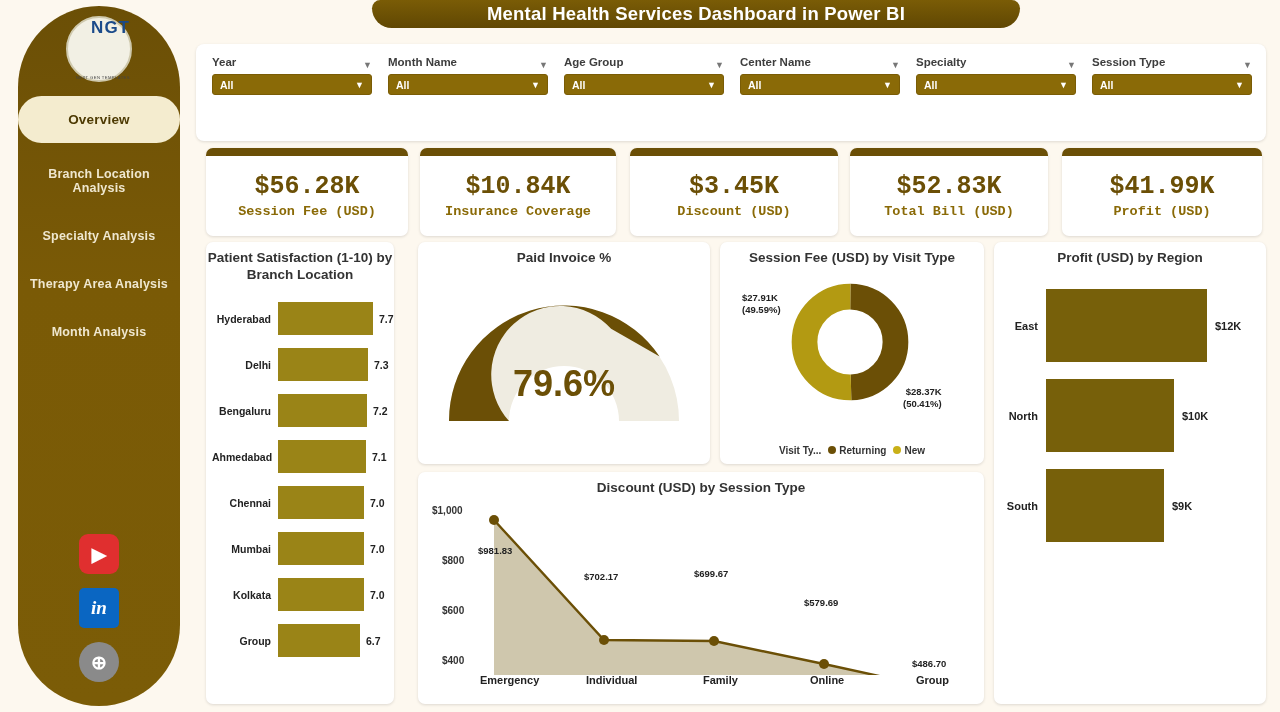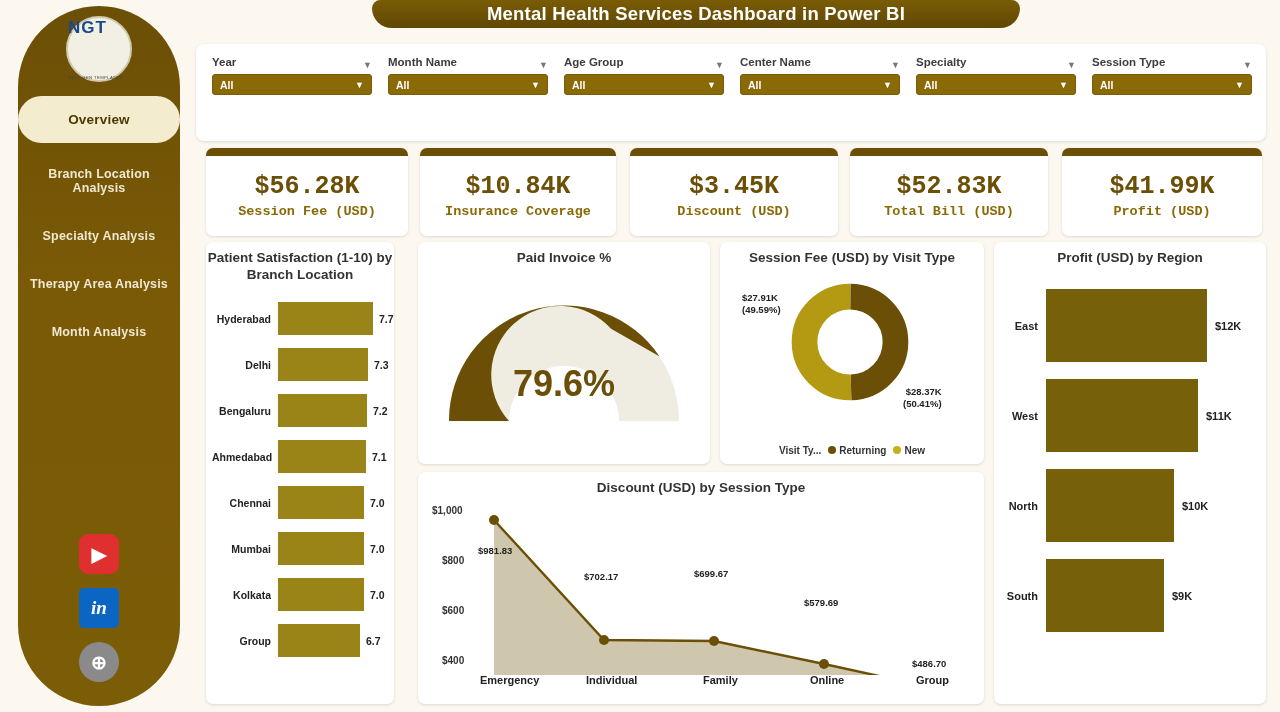--- a/index.html
+++ b/index.html
@@ -16,21 +16,21 @@
     position:absolute; left:18px; top:6px;
     width:162px; height:700px;
     background:linear-gradient(180deg,#6b4f06 0%, #7a5a06 40%, #7b5c07 100%);
     border-radius:82px;
     display:flex; flex-direction:column; align-items:center;
   }
   #logo {
     width:66px; height:66px; border-radius:50%;
     background:#f2f0e4;
     margin-top:10px;
-    display:flex; align-items:flex-start; justify-content:center;
+    display:flex; align-items:flex-end; justify-content:center;
     flex-direction:column;
     border:2px solid #cfc9ad;
     gap:36px;
   }
   #logo .ngt { font-size:17px; font-weight:bold; color:#1a4a8a; letter-spacing:1px; line-height:1; }
   #logo .ngt-sub { font-size:4.2px; color:#444; margin-top:3px; letter-spacing:.4px; }
   .nav-item {
     width:160px; text-align:center;
     color:#efe7cf; font-size:12.5px; font-weight:bold;
     padding:10px 4px; margin-top:14px; cursor:pointer;
@@ -316,25 +316,20 @@
 
 <div class="panel" id="region-panel">
   <div class="panel-title">Profit (USD) by Region</div>
   <div style="margin-top:14px;">
     <div class="reg-row">
         <div class="reg-name">East</div>
         <div class="reg-bar" style="width:161px"></div>
         <div class="reg-val">$12K</div>
       </div>
     <div class="reg-row">
-        <div class="reg-name">West</div>
-        <div class="reg-bar" style="width:152px"></div>
-        <div class="reg-val">$11K</div>
-      </div>
-    <div class="reg-row">
         <div class="reg-name">North</div>
         <div class="reg-bar" style="width:128px"></div>
         <div class="reg-val">$10K</div>
       </div>
     <div class="reg-row">
         <div class="reg-name">South</div>
         <div class="reg-bar" style="width:118px"></div>
         <div class="reg-val">$9K</div>
       </div>
   </div>

